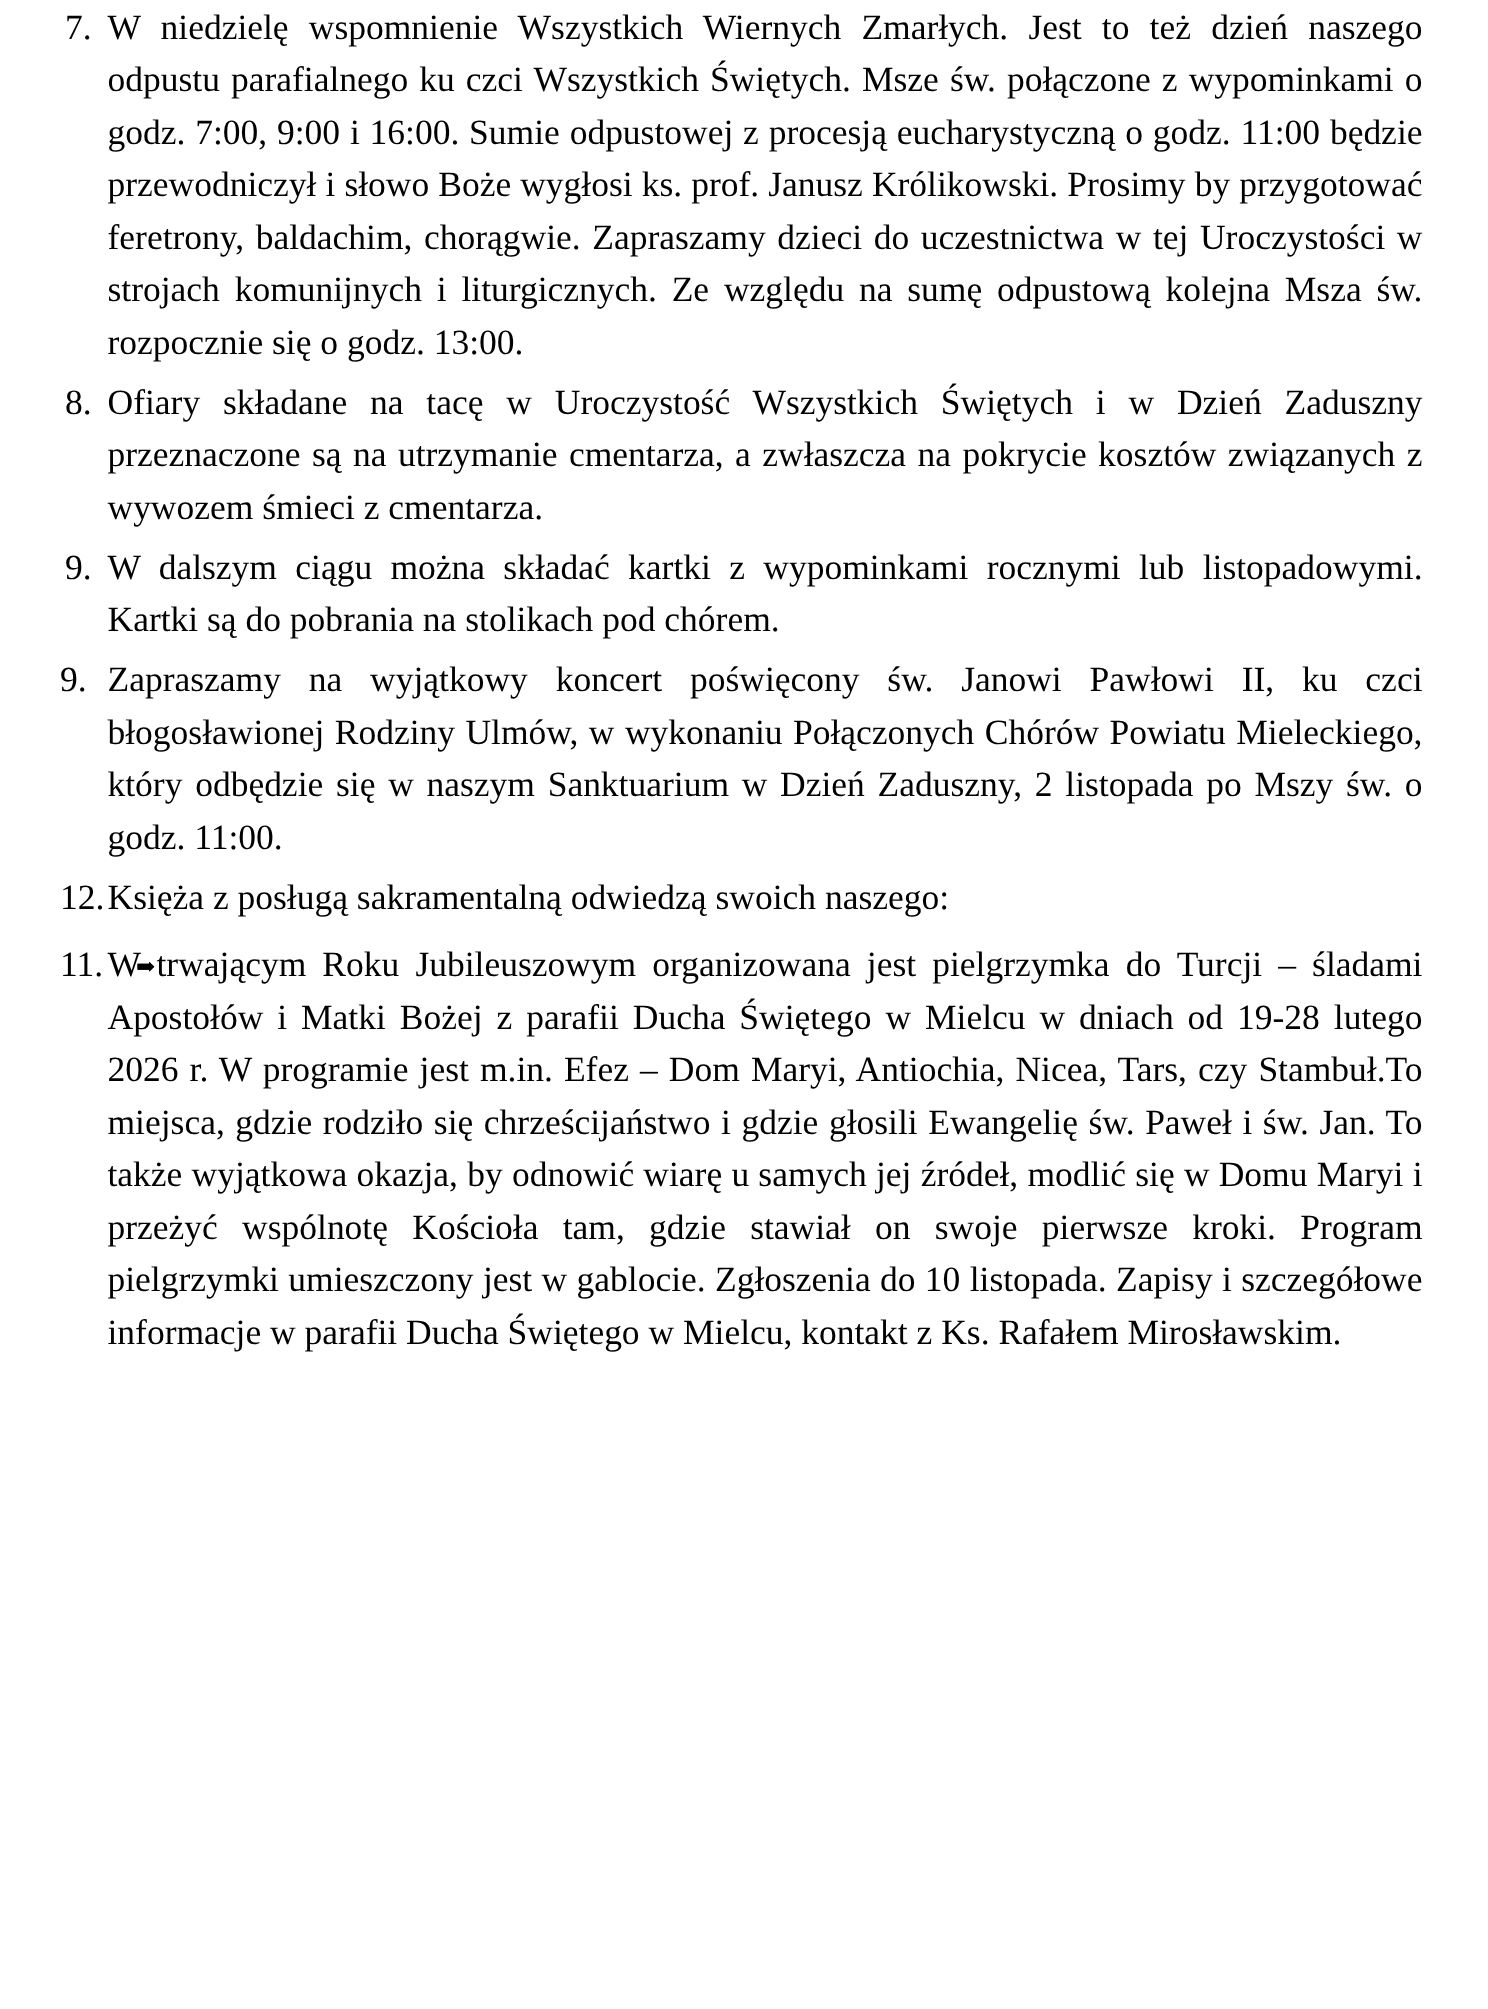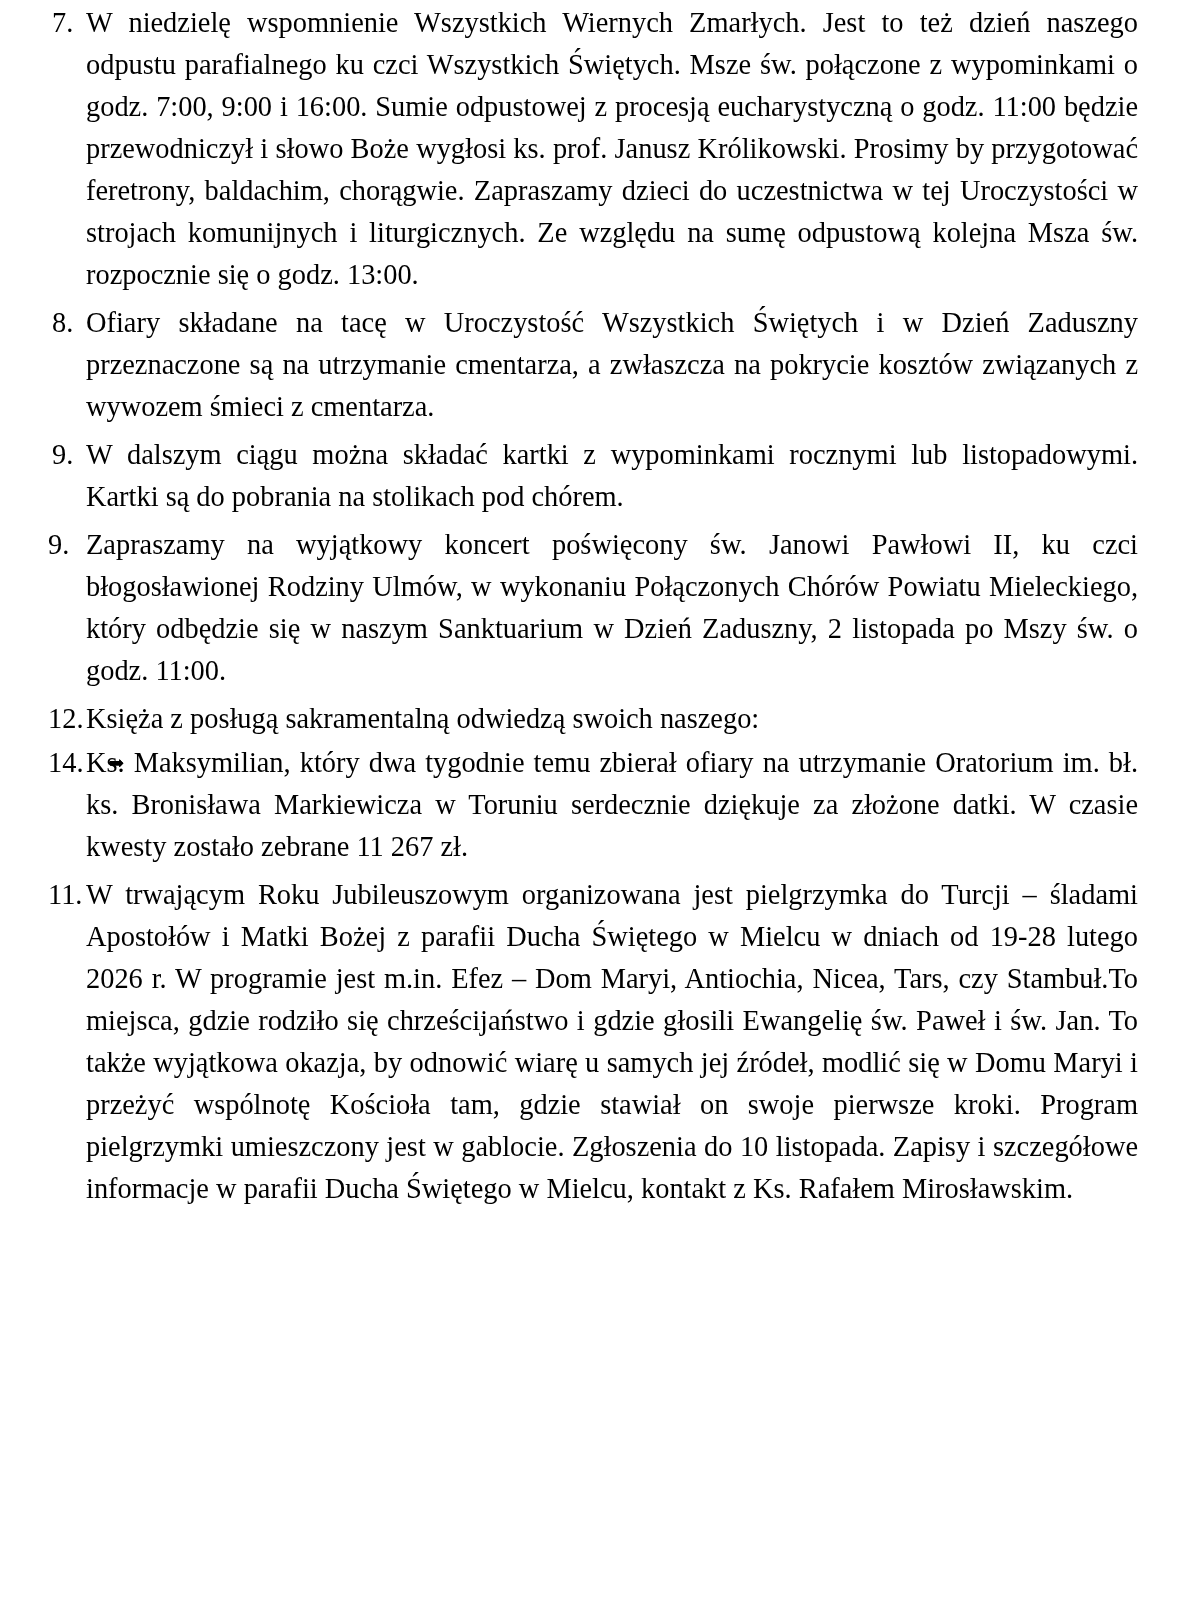--- a/index.html
+++ b/index.html
@@ -53,21 +53,21 @@
       text-align: left;
     }
     .sublist li .arrow {
       position: absolute;
       left: 57px;
       top: 0;
       font-size: 18px;
       line-height: 42px;
     }
     .item.with-sub {
-      margin-bottom: 2px;
+      margin-bottom: 12px;
     }
   </style>
 </head>
 <body>
 
 <div class="page">
 
   <div class="item">
     <span class="num">7.</span>
     <span class="text">W niedzielę wspomnienie Wszystkich Wiernych Zmarłych. Jest to też dzień naszego odpustu parafialnego ku czci Wszystkich Świętych. Msze św. połączone z wypominkami o godz. 7:00, 9:00 i 16:00. Sumie odpustowej z procesją eucharystyczną o godz. 11:00 będzie przewodniczył i słowo Boże wygłosi ks. prof. Janusz Królikowski. Prosimy by przygotować feretrony, baldachim, chorągwie. Zapraszamy dzieci do uczestnictwa w tej Uroczystości w strojach komunijnych i liturgicznych. Ze względu na sumę odpustową kolejna Msza św. rozpocznie się o godz. 13:00.</span>
@@ -96,23 +96,19 @@
   <ul class="sublist">
     <li>
       <span class="arrow">➡</span>
     </li>
     <li>
       <span class="arrow">➡</span>
     </li>
   </ul>
 
 
-  <div class="item two-digit">
-    <span class="num">14.</span>
-    <span class="text">Ks. Maksymilian, który dwa tygodnie temu zbierał ofiary na utrzymanie Oratorium im. bł. ks. Bronisława Markiewicza w Toruniu serdecznie dziękuje za złożone datki. W czasie kwesty zostało zebrane 11 267 zł.</span>
-  </div>
 
   <div class="item two-digit">
     <span class="num">11.</span>
     <span class="text">W trwającym Roku Jubileuszowym organizowana jest pielgrzymka do Turcji – śladami Apostołów i Matki Bożej z parafii Ducha Świętego w Mielcu w dniach od 19-28 lutego 2026 r. W programie jest m.in. Efez – Dom Maryi, Antiochia, Nicea, Tars, czy Stambuł.To miejsca, gdzie rodziło się chrześcijaństwo i gdzie głosili Ewangelię św. Paweł i św. Jan. To także wyjątkowa okazja, by odnowić wiarę u samych jej źródeł, modlić się w Domu Maryi i przeżyć wspólnotę Kościoła tam, gdzie stawiał on swoje pierwsze kroki. Program pielgrzymki umieszczony jest w gablocie. Zgłoszenia do 10 listopada. Zapisy i szczegółowe informacje w parafii Ducha Świętego w Mielcu, kontakt z Ks. Rafałem Mirosławskim.</span>
   </div>
 
 </div>
 
 </body></html>

